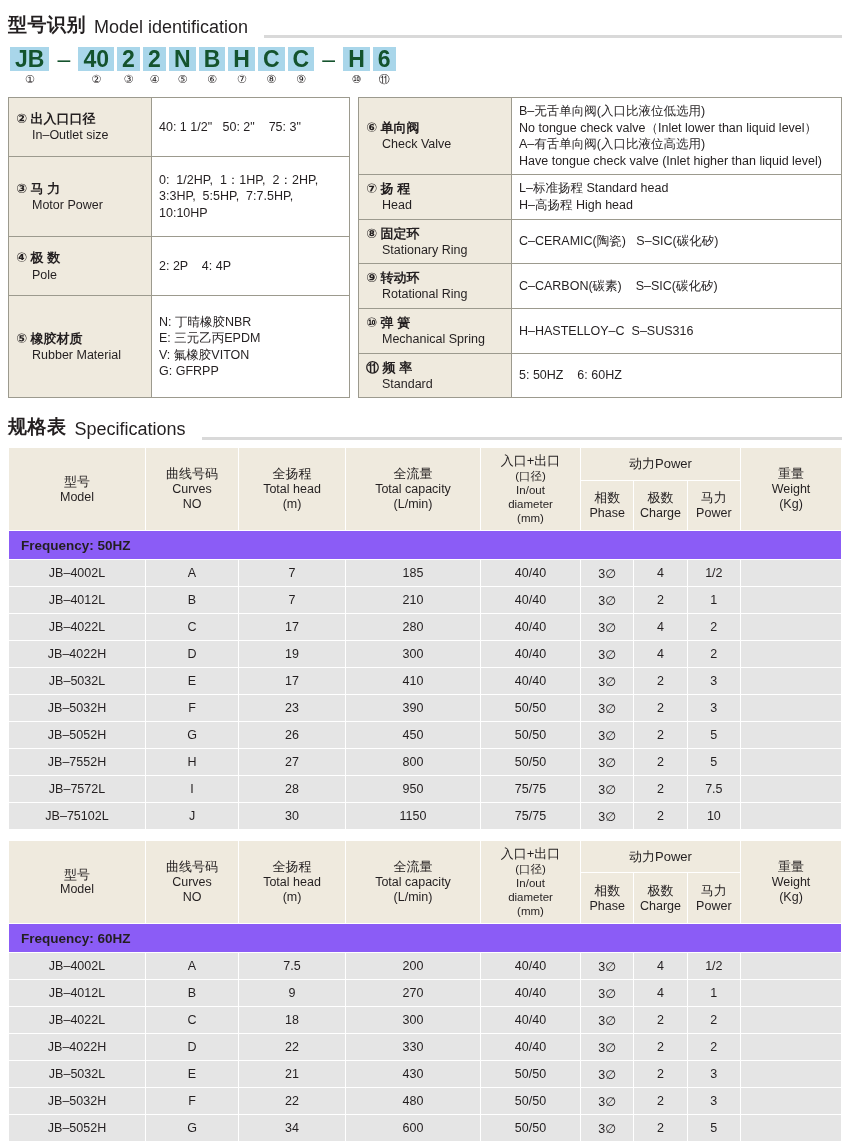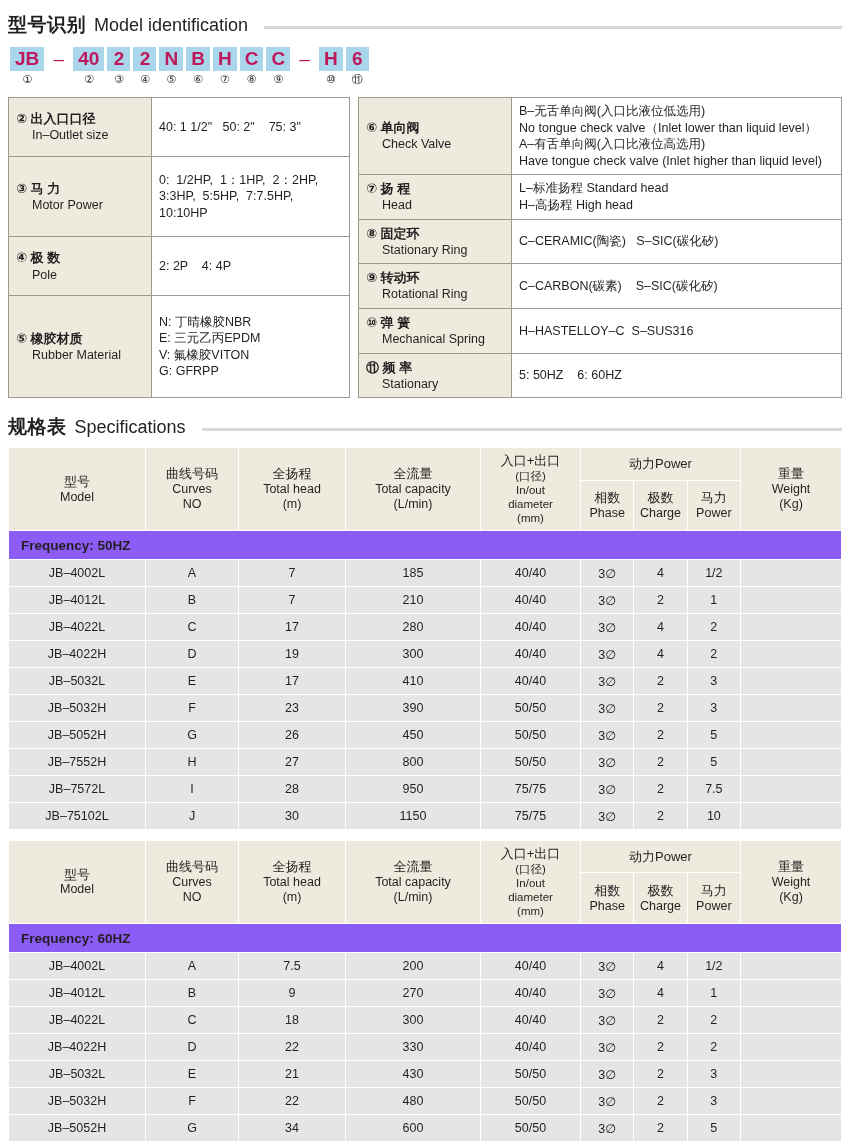--- a/index.html
+++ b/index.html
@@ -12,21 +12,21 @@
     height: 1142px;
     font-family: "Liberation Sans", "DejaVu Sans", sans-serif;
     color: #231f20;
     position: relative;
     overflow: hidden;
   }
 
   
   .section-title {
     display: flex;
-    align-items: center;
+    align-items: flex-end;
     gap: 8px;
     padding: 0 8px;
     margin: 0;
   }
   .section-title .cn {
     font-size: 19px;
     font-weight: bold;
     letter-spacing: 0.5px;
     white-space: nowrap;
   }
@@ -55,22 +55,22 @@
     align-items: flex-end;
   }
   .code-cell {
     display: flex;
     flex-direction: column;
     align-items: center;
     margin-right: 3px;
   }
   .code-box {
     background: #a9d6ea;
-    color: #be185d;
-    font-size: 19px;
+    color: #14532d;
+    font-size: 23px;
     font-weight: bold;
     line-height: 24px;
     height: 24px;
     min-width: 23px;
     padding: 0 5px;
     text-align: center;
     box-sizing: border-box;
     white-space: nowrap;
   }
   .code-box.plain {
@@ -337,21 +337,21 @@
             <span class="lbl-cn">⑩ 弹 簧</span>
             <span class="lbl-en">Mechanical Spring</span>
           </td>
           <td class="value">
             <span class="val-line">H–HASTELLOY–C  S–SUS316</span>
           </td>
         </tr>
         <tr>
           <td class="label">
             <span class="lbl-cn">⑪ 频 率</span>
-            <span class="lbl-en">Stationary</span>
+            <span class="lbl-en">Standard</span>
           </td>
           <td class="value">
             <span class="val-line">5: 50HZ    6: 60HZ</span>
           </td>
         </tr>
       </tbody>
     </table>
 </div>
 
 <div class="section-title" id="title-spec" style="padding-top:16px;">

